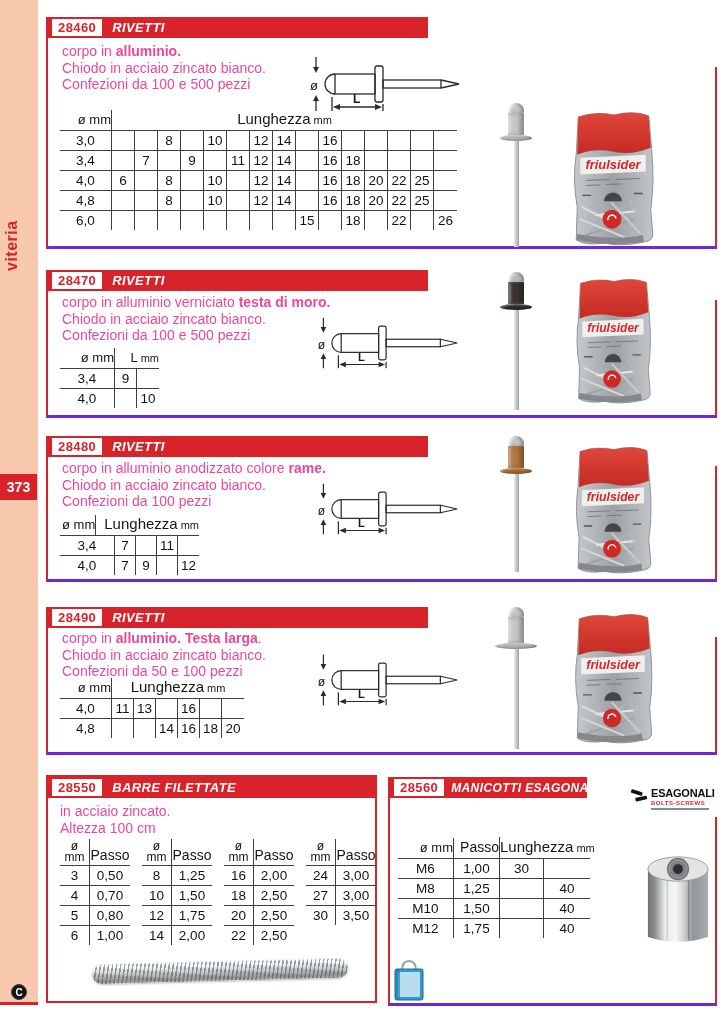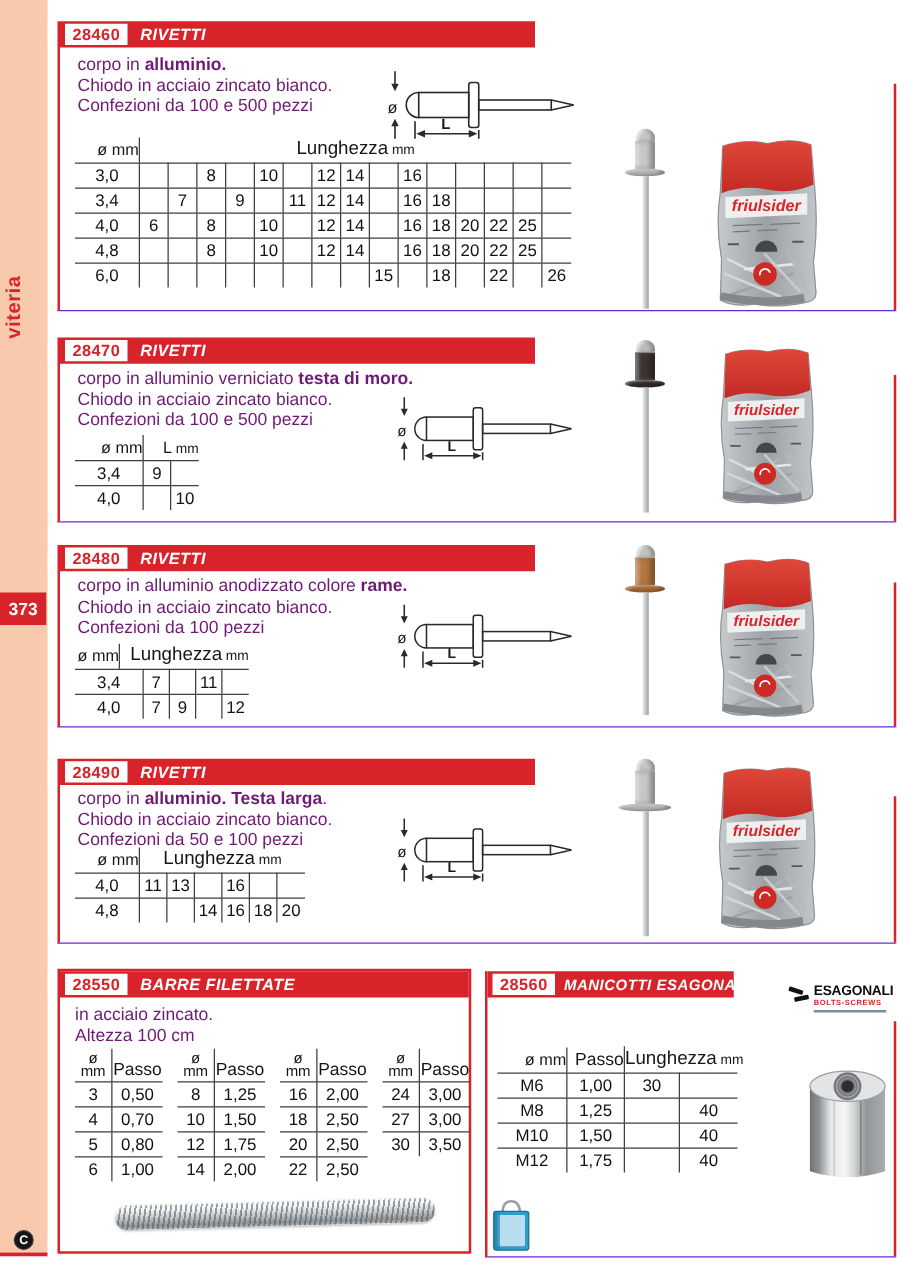--- a/index.html
+++ b/index.html
@@ -13,28 +13,28 @@
     writing-mode:vertical-rl; transform:rotate(180deg); text-align:center;
     font-size:16px; font-weight:bold; color:#d9232b; letter-spacing:.5px; }
   .page-badge { position:absolute; left:0; top:474px; width:37px; height:26px; background:#d9232b;
     color:#fff; font-weight:bold; font-size:14px; text-align:center; line-height:26px; }
   .c-mark { position:absolute; left:11px; top:984px; width:16px; height:16px; border-radius:50%;
     background:#151515; color:#fff; font-size:10px; font-weight:bold; text-align:center; line-height:16px;
     border:1.5px solid #3a3a3a; }
   .side-line { position:absolute; left:0; top:1002px; width:38px; height:3px; background:#d9232b; }
 
   
-  .bx { position:absolute; border-left:2px solid #d9232b; border-bottom:1px solid #6d28d9; background:#fff; }
+  .bx { position:absolute; border-left:2px solid #d9232b; border-bottom:3px solid #6d28d9; background:#fff; }
   .bx-full { border:2px solid #d9232b; }
   .bx-right { position:absolute; right:0; width:2px; bottom:0; background:#d9232b; }
   .bar { position:absolute; left:0; top:0; height:21px; background:#d9232b; display:flex; align-items:center; }
   .code { background:#fff; color:#d9232b; font-weight:bold; font-size:13px; height:17px; line-height:17px;
     padding:0 6px; margin-left:4px; letter-spacing:.4px; }
   .title { color:#fff; font-weight:bold; font-style:italic; font-size:13px; margin-left:10px; letter-spacing:.4px; white-space:nowrap; }
-  .desc { position:absolute; font-size:14px; line-height:16.5px; color:#701a75; }
+  .desc { position:absolute; font-size:14px; line-height:16.5px; color:#ec4899; }
   .desc b { font-weight:bold; }
 
   
   .tbl { position:absolute; }
   .thead { display:flex; align-items:flex-end; font-size:13px; color:#161616; }
   .th { border-right:1px solid #3f3f3f; text-align:right; padding:2px 0 3px 0; }
   .th-open { flex:1; text-align:center; padding-bottom:3px; white-space:nowrap; }
   .th-left { flex:1; text-align:right; padding-left:8px; padding-bottom:3px; white-space:nowrap; }
   .len-big { font-size:15px; }
   .unit { font-size:11px; margin-left:3px; }

